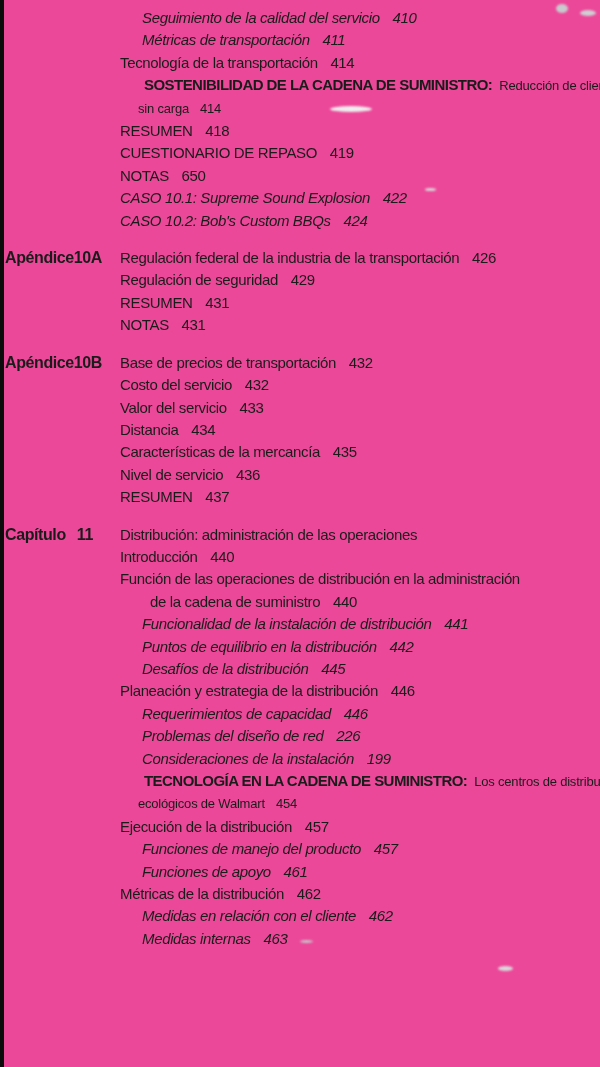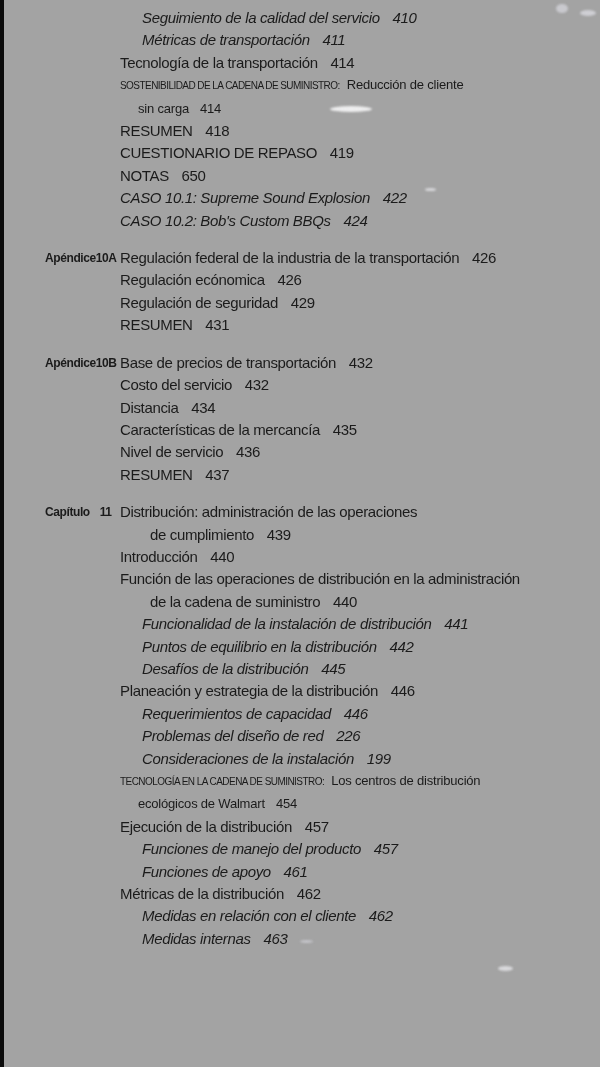--- a/index.html
+++ b/index.html
@@ -1,19 +1,19 @@
 <!DOCTYPE html>
 <html><head>
 <meta charset="utf-8">
 <style>
   html,body{margin:0;padding:0;background:#ffffff;}
   .page{
     position:relative;
     width:600px;height:1067px;
-    background:#a3a3a3;
+    background:#ec4899;
     overflow:hidden;
     font-family:"Liberation Sans", sans-serif;
     color:#1b1b1b;
   }
   .scan-edge{
     position:absolute;left:0;top:0;width:4px;height:1067px;
     background:#0b0b0b;
   }
   .toc{
     position:absolute;top:7px;left:0;right:0;
@@ -26,34 +26,34 @@
     letter-spacing:-0.35px;
     white-space:nowrap;
   }
   .gap{margin-top:15px;}
   .ind-b{padding-left:22px;}   
   .ind-c{padding-left:18px;}   
   .ind-d{padding-left:30px;}   
   .st-italic{font-style:italic;}
   .st-feature{font-size:13px;letter-spacing:-0.2px;}
   .fhead{
-    font-weight:normal;
-    font-size:10px;
+    font-weight:bold;
+    font-size:15px;
     letter-spacing:-0.55px;
     margin-right:7px;
+    margin-left:24px;
   }
   .label{
     position:absolute;
     left:-115px;top:0;
     font-weight:bold;
-    font-size:12px;
+    font-size:16px;
     letter-spacing:-0.4px;
     word-spacing:7px;
     font-style:normal;
-    margin-left:40px;
   }
   .pg{margin-left:0.85em;}
   .artifact{
     position:absolute;border-radius:50%;
     filter:blur(1px);
   }
   .a1{left:556px;top:4px;width:12px;height:9px;background:#c9c9ce;}
   .a2{left:580px;top:10px;width:16px;height:6px;background:#cfcfd4;}
   .a3{left:330px;top:106px;width:42px;height:6px;background:#eeeeef;}
   .a4{left:425px;top:188px;width:11px;height:3px;background:#d8d8db;}
@@ -72,31 +72,31 @@
         <div class="row ind-b st-italic"><span class="txt">Métricas de transportación</span><span class="pg">411</span></div>
         <div class="row ind-a st-regular"><span class="txt">Tecnología de la transportación</span><span class="pg">414</span></div>
         <div class="row ind-a st-feature"><span class="fhead">SOSTENIBILIDAD DE LA CADENA DE SUMINISTRO:</span><span class="txt">Reducción de cliente</span></div>
         <div class="row ind-c st-feature"><span class="txt">sin carga</span><span class="pg">414</span></div>
         <div class="row ind-a st-regular"><span class="txt">RESUMEN</span><span class="pg">418</span></div>
         <div class="row ind-a st-regular"><span class="txt">CUESTIONARIO DE REPASO</span><span class="pg">419</span></div>
         <div class="row ind-a st-regular"><span class="txt">NOTAS</span><span class="pg">650</span></div>
         <div class="row ind-a st-italic"><span class="txt">CASO 10.1: Supreme Sound Explosion</span><span class="pg">422</span></div>
         <div class="row ind-a st-italic"><span class="txt">CASO 10.2: Bob's Custom BBQs</span><span class="pg">424</span></div>
         <div class="row ind-a st-regular gap"><span class="label">Apéndice10A</span><span class="txt">Regulación federal de la industria de la transportación</span><span class="pg">426</span></div>
-        <div class="row ind-a st-regular"><span class="txt">Regulación ecónomica</span><span class="pg">426</span></div>
         <div class="row ind-a st-regular"><span class="txt">Regulación de seguridad</span><span class="pg">429</span></div>
         <div class="row ind-a st-regular"><span class="txt">RESUMEN</span><span class="pg">431</span></div>
+        <div class="row ind-a st-regular"><span class="txt">NOTAS</span><span class="pg">431</span></div>
         <div class="row ind-a st-regular gap"><span class="label">Apéndice10B</span><span class="txt">Base de precios de transportación</span><span class="pg">432</span></div>
         <div class="row ind-a st-regular"><span class="txt">Costo del servicio</span><span class="pg">432</span></div>
+        <div class="row ind-a st-regular"><span class="txt">Valor del servicio</span><span class="pg">433</span></div>
         <div class="row ind-a st-regular"><span class="txt">Distancia</span><span class="pg">434</span></div>
         <div class="row ind-a st-regular"><span class="txt">Características de la mercancía</span><span class="pg">435</span></div>
         <div class="row ind-a st-regular"><span class="txt">Nivel de servicio</span><span class="pg">436</span></div>
         <div class="row ind-a st-regular"><span class="txt">RESUMEN</span><span class="pg">437</span></div>
         <div class="row ind-a st-regular gap"><span class="label">Capítulo 11</span><span class="txt">Distribución: administración de las operaciones</span></div>
-        <div class="row ind-d st-regular"><span class="txt">de cumplimiento</span><span class="pg">439</span></div>
         <div class="row ind-a st-regular"><span class="txt">Introducción</span><span class="pg">440</span></div>
         <div class="row ind-a st-regular"><span class="txt">Función de las operaciones de distribución en la administración</span></div>
         <div class="row ind-d st-regular"><span class="txt">de la cadena de suministro</span><span class="pg">440</span></div>
         <div class="row ind-b st-italic"><span class="txt">Funcionalidad de la instalación de distribución</span><span class="pg">441</span></div>
         <div class="row ind-b st-italic"><span class="txt">Puntos de equilibrio en la distribución</span><span class="pg">442</span></div>
         <div class="row ind-b st-italic"><span class="txt">Desafíos de la distribución</span><span class="pg">445</span></div>
         <div class="row ind-a st-regular"><span class="txt">Planeación y estrategia de la distribución</span><span class="pg">446</span></div>
         <div class="row ind-b st-italic"><span class="txt">Requerimientos de capacidad</span><span class="pg">446</span></div>
         <div class="row ind-b st-italic"><span class="txt">Problemas del diseño de red</span><span class="pg">226</span></div>
         <div class="row ind-b st-italic"><span class="txt">Consideraciones de la instalación</span><span class="pg">199</span></div>

